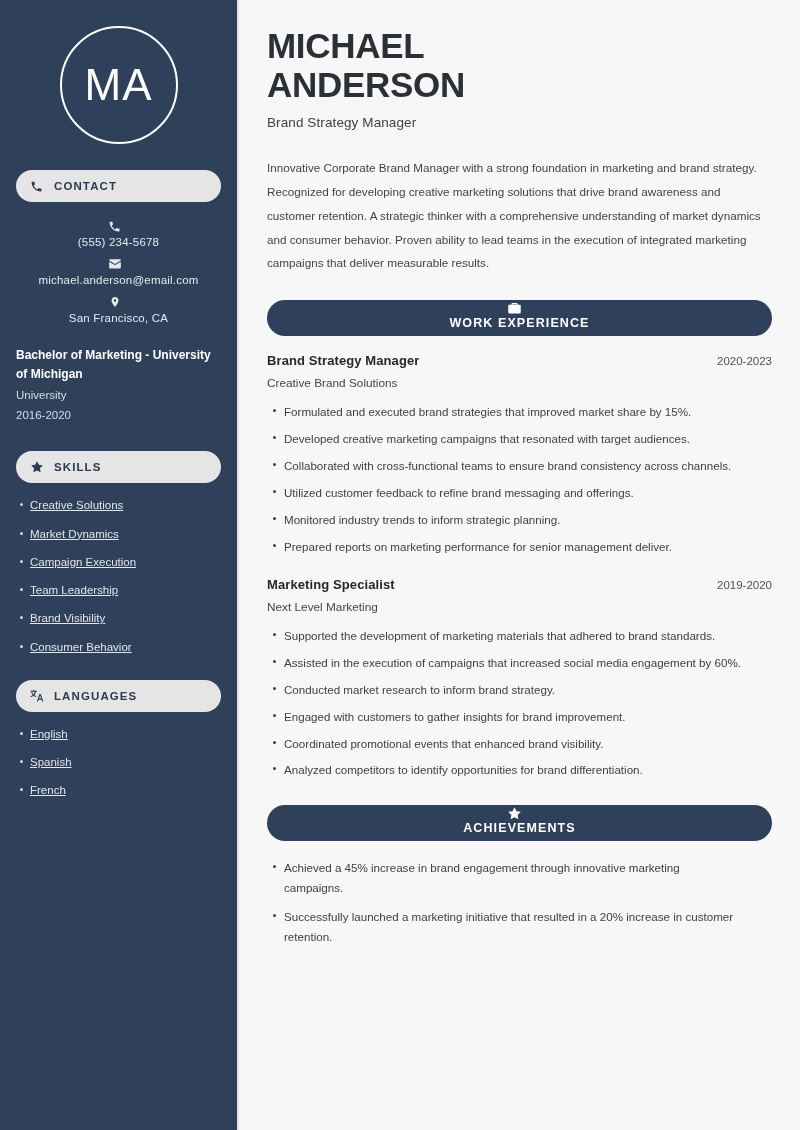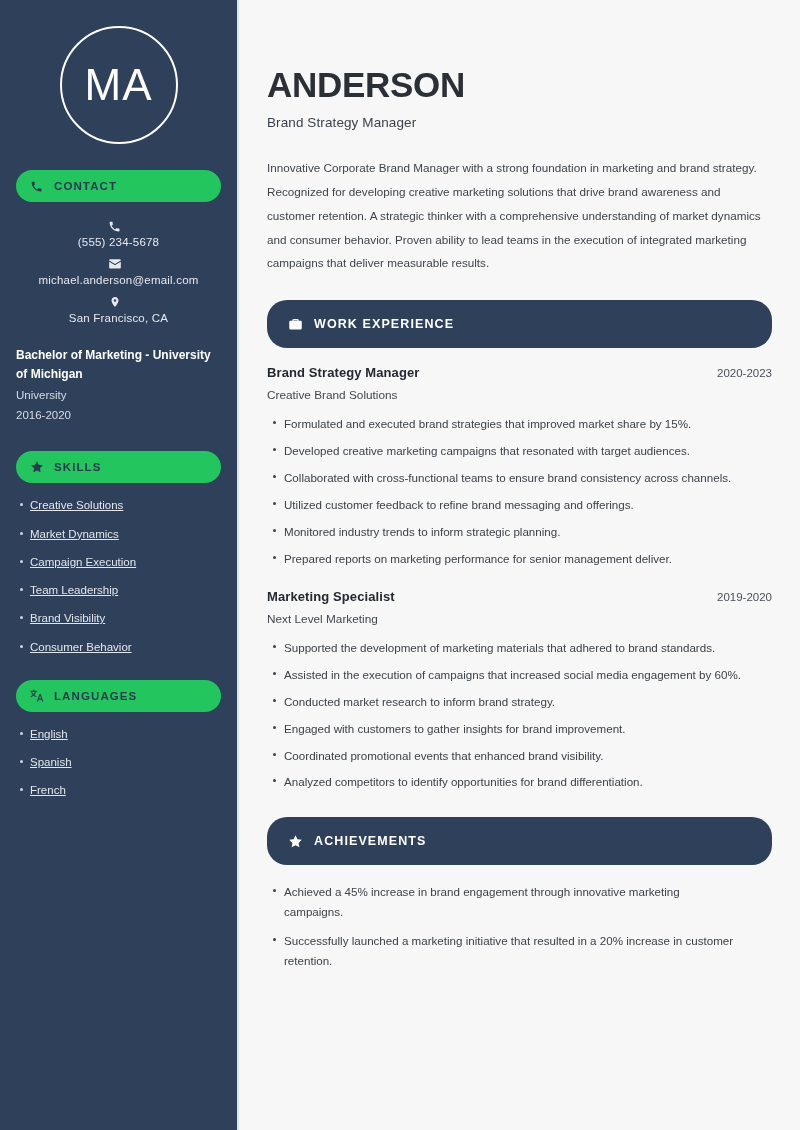--- a/index.html
+++ b/index.html
@@ -51,21 +51,21 @@
   .avatar-initials {
     color: #ffffff;
     font-size: 44px;
     font-weight: 400;
     letter-spacing: 1px;
     line-height: 1;
     text-align: center;
   }
 
   .pill {
-    background: #22c55e;
+    background: #e5e5e5;
     border-radius: 22px;
     height: 32px;
     display: flex;
     align-items: center;
     padding: 0 12px;
     margin: 0 0 14px 0;
   }
   .pill .pill-ico {
     width: 17px; height: 17px;
     display: inline-flex;
@@ -161,25 +161,26 @@
     color: #3f444c;
     font-size: 11.7px;
     line-height: 2.03;
     margin: 26px 0 0 0;
     max-width: 498px;
   }
 
   .sec-bar {
     background: #2f405a;
     border-radius: 20px;
-    height: 48px;
+    height: 36px;
     display: flex;
     align-items: center;
     padding: 0 20px;
     margin: 25px 0 17px 0;
+    flex-direction: column;
   }
   .sec-bar .sec-ico {
     width: 16px; height: 16px; flex: 0 0 16px;
     display: inline-flex;
     align-items: center;
     justify-content: center;
     margin-right: 11px;
   }
   .sec-bar-label {
     color: #ffffff;
@@ -322,21 +323,21 @@
       <li>Spanish</li>
       <li>French</li>
     </ul>
   </aside>
 
   <div class="sidebar-edge"></div>
 
   <main class="main">
 
     <h1 class="name">
-      <br>
+      <span>MICHAEL</span><br>
       <span>ANDERSON</span>
     </h1>
     <div class="job-title-top">Brand Strategy Manager</div>
 
     <p class="summary">Innovative Corporate Brand Manager with a strong foundation in marketing and brand strategy. Recognized for developing creative marketing solutions that drive brand awareness and customer retention. A strategic thinker with a comprehensive understanding of market dynamics and consumer behavior. Proven ability to lead teams in the execution of integrated marketing campaigns that deliver measurable results.</p>
 
     <div class="sec-bar">
       <span class="sec-ico">
         <svg width="15" height="15" viewBox="0 0 24 24" fill="#ffffff">
           <path d="M9 3h6a2 2 0 0 1 2 2v1h3.5A1.5 1.5 0 0 1 22 7.5V18a2 2 0 0 1-2 2H4a2 2 0 0 1-2-2V7.5A1.5 1.5 0 0 1 3.5 6H7V5a2 2 0 0 1 2-2zm0 3h6V5H9v1z"></path>

